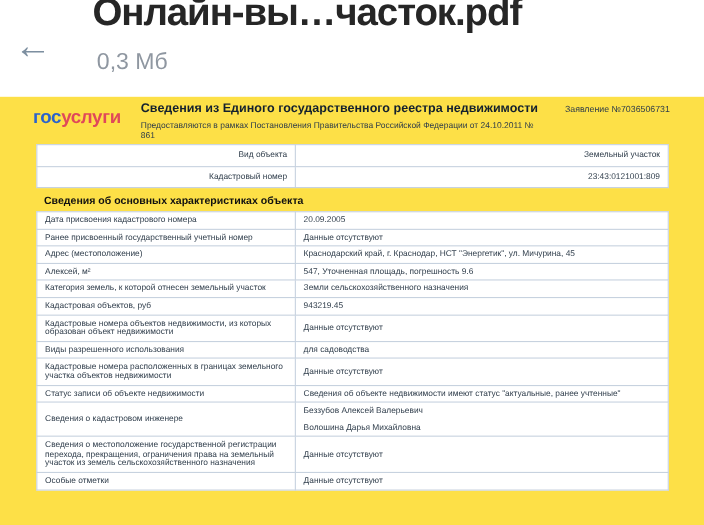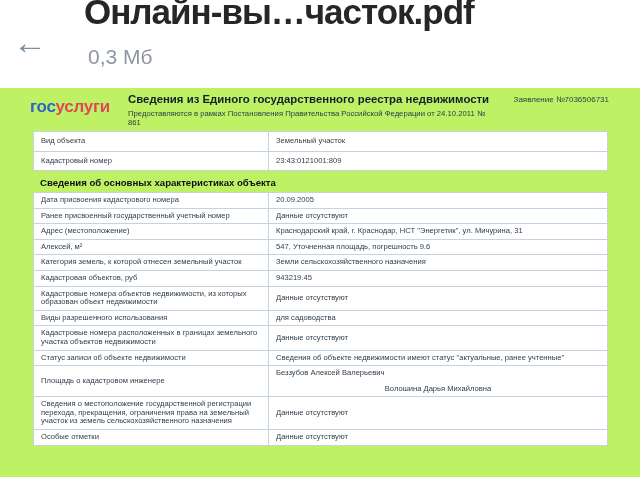--- a/index.html
+++ b/index.html
@@ -10,37 +10,37 @@
   
   .appbar{position:absolute;top:0;left:0;width:640px;height:88px;background:#ffffff;}
   .back{position:absolute;left:8px;top:20px;width:44px;height:44px;display:flex;align-items:center;justify-content:center;cursor:pointer;}
   .back span{font-size:34px;color:#7d8fa0;line-height:1;}
   .ftitle{
     position:absolute;left:84px;top:-9px;font-size:35px;font-weight:700;color:#262626;
     letter-spacing:-1px;white-space:nowrap;line-height:1.18;
   }
   .fsize{position:absolute;left:88px;top:45px;font-size:21px;color:#8f97a1;}
   
-  .doc{position:absolute;top:88px;left:0;width:640px;bottom:0;background:#bef264;}
+  .doc{position:absolute;top:88px;left:0;width:640px;bottom:0;background:#fde047;}
   .doc-header{position:relative;height:43px;}
   .logo{position:absolute;left:30px;top:9px;font-size:17px;font-weight:800;letter-spacing:-0.3px;}
   .dh-center{position:absolute;left:128px;top:5px;width:372px;}
   .dh-title{font-size:11.4px;font-weight:700;color:#13202e;line-height:1.15;}
   .dh-sub{font-size:7.7px;color:#2e3c49;margin-top:3px;}
   .dh-app{position:absolute;right:31px;top:7px;font-size:8px;color:#2e3c49;}
   
   .tbl{border-collapse:collapse;table-layout:fixed;width:575px;margin-left:33px;background:#fff;}
   .tbl td{
     border:1px solid #c7d2df;font-size:7.6px;color:#2f3d4b;line-height:1.13;
     padding:3px 7px;vertical-align:middle;word-wrap:break-word;
   }
   .t1 td{padding:5px 7px;}
-  .t1{margin-top:0px;}
+  .t1{margin-top:0px;text-align:right;}
   .section-title{margin:6px 0 4px 40px;font-size:9.6px;font-weight:700;color:#101010;}
-  .vline + .vline{margin-top:7px;text-align:center;}
+  .vline + .vline{margin-top:7px;}
 </style>
 </head>
 <body>
 
 <div class="screen">
 
   <div class="appbar">
     <div class="back">
       <span>←</span>
     </div>
@@ -89,21 +89,21 @@
           <tr>
             <td>Дата присвоения кадастрового номера</td>
             <td>20.09.2005</td>
           </tr>
           <tr>
             <td>Ранее присвоенный государственный учетный номер</td>
             <td>Данные отсутствуют</td>
           </tr>
           <tr>
             <td>Адрес (местоположение)</td>
-            <td>Краснодарский край, г. Краснодар, НСТ "Энергетик", ул. Мичурина, 31</td>
+            <td>Краснодарский край, г. Краснодар, НСТ "Энергетик", ул. Мичурина, 45</td>
           </tr>
           <tr>
             <td>Алексей, м²</td>
             <td>547, Уточненная площадь, погрешность 9.6</td>
           </tr>
           <tr>
             <td>Категория земель, к которой отнесен земельный участок</td>
             <td>Земли сельскохозяйственного назначения</td>
           </tr>
           <tr>
@@ -120,21 +120,21 @@
           </tr>
           <tr>
             <td>Кадастровые номера расположенных в границах земельного участка объектов недвижимости</td>
             <td>Данные отсутствуют</td>
           </tr>
           <tr>
             <td>Статус записи об объекте недвижимости</td>
             <td>Сведения об объекте недвижимости имеют статус "актуальные, ранее учтенные"</td>
           </tr>
           <tr>
-            <td>Площадь о кадастровом инженере</td>
+            <td>Сведения о кадастровом инженере</td>
             <td>
               <div class="vline">Беззубов Алексей Валерьевич</div>
               <div class="vline">Волошина Дарья Михайловна</div>
             </td>
           </tr>
           <tr>
             <td>Сведения о местоположение государственной регистрации перехода, прекращения, ограничения права на земельный участок из земель сельскохозяйственного назначения</td>
             <td>Данные отсутствуют</td>
           </tr>
           <tr>

